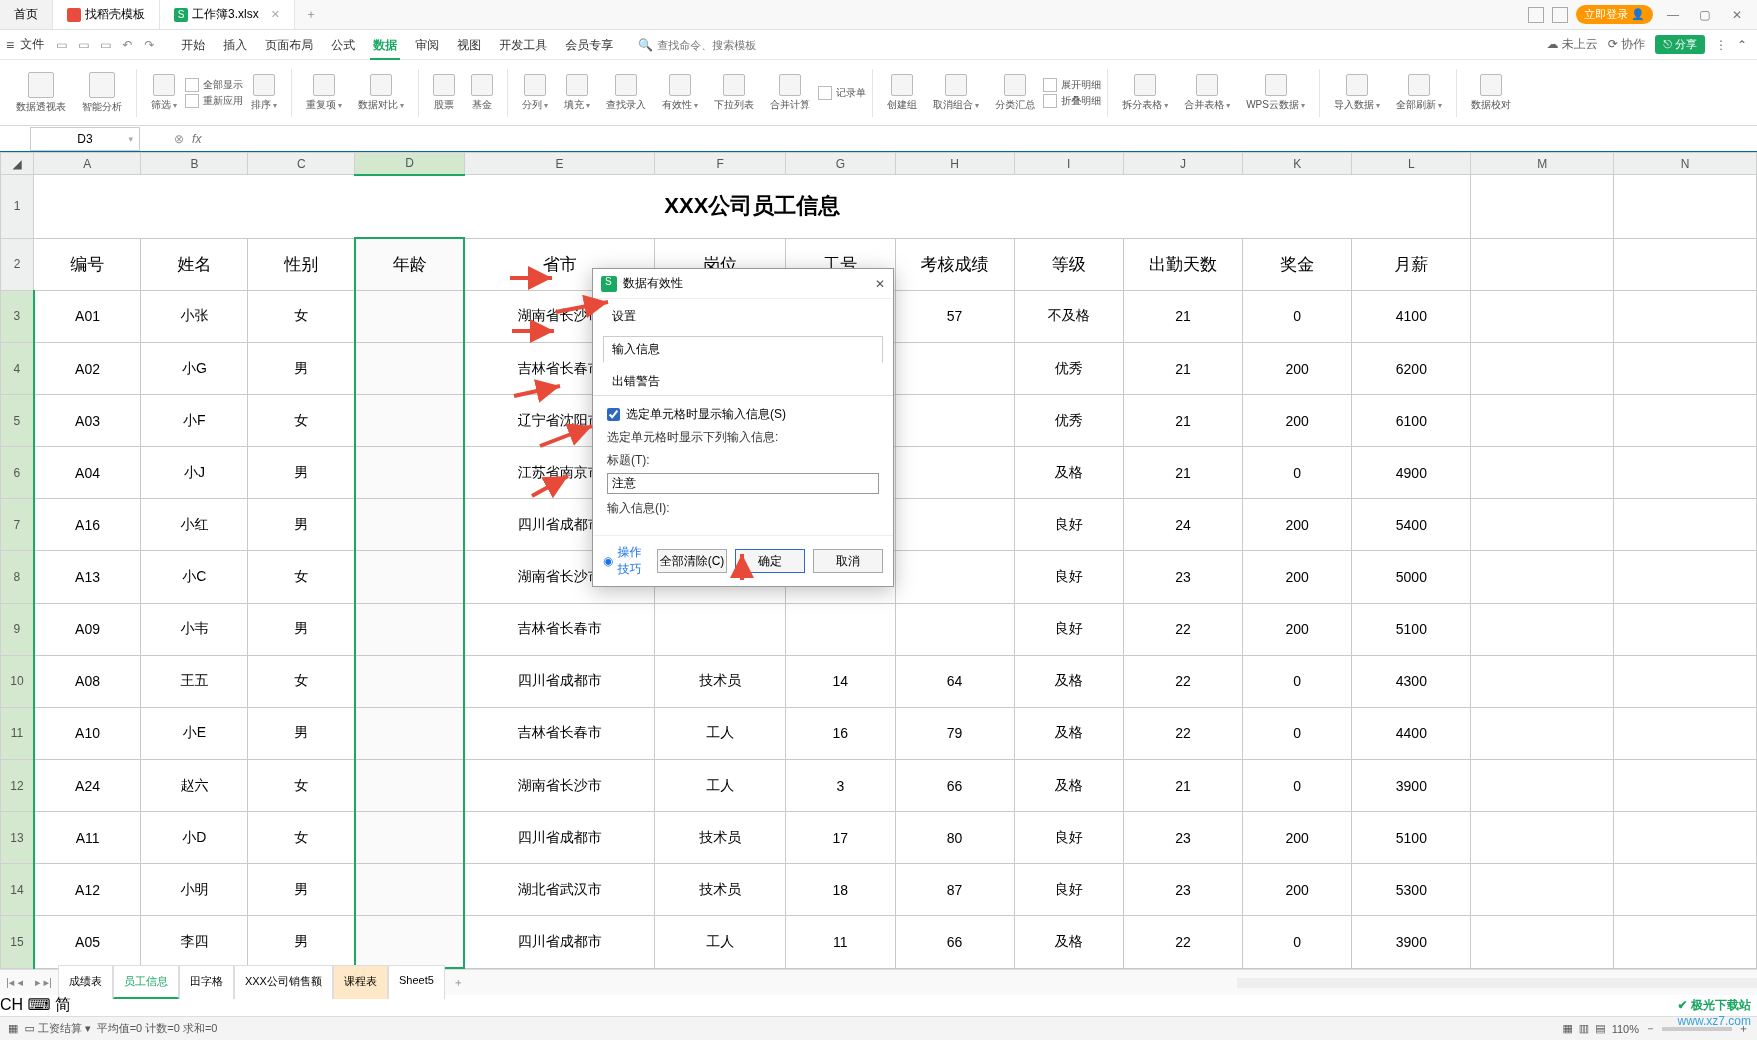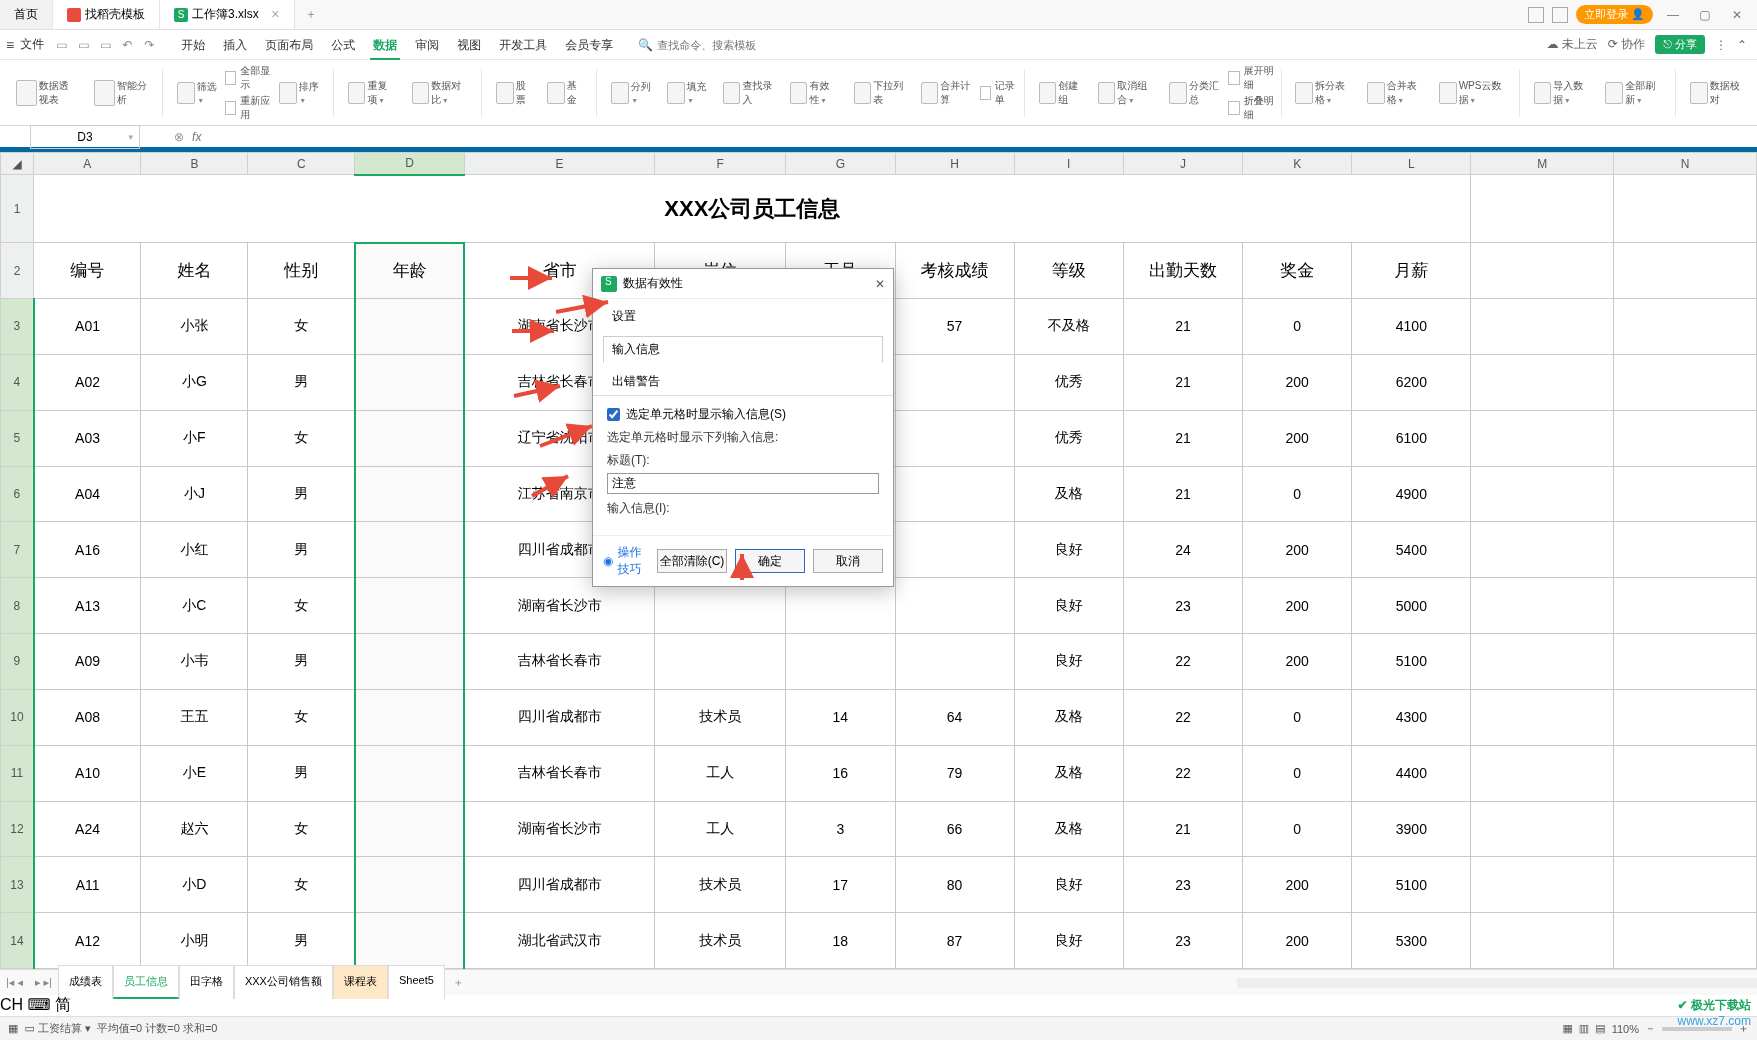--- a/index.html
+++ b/index.html
@@ -27,30 +27,30 @@
 .ribbon-tabs{display:flex;margin-left:14px;align-items:flex-end;}
 .ribbon-tabs .rt{padding:0 9px;height:30px;line-height:30px;color:#333;position:relative;}
 .ribbon-tabs .rt.active{color:#1aa862;font-weight:bold;}
 .ribbon-tabs .rt.active:after{content:"";position:absolute;bottom:0;left:6px;right:6px;height:2px;background:#1aa862;}
 .menubar .search{margin-left:16px;color:#aaa;display:flex;align-items:center;gap:4px;}
 .menubar .spacer{flex:1;}
 .menubar .right{display:flex;align-items:center;gap:10px;padding-right:10px;color:#666;margin-left:16px;}
 .share{background:#1aa862;color:#fff;border-radius:3px;padding:2px 8px;font-size:11px;}
 
 .ribbon{height:66px;display:flex;align-items:center;background:#fff;border-bottom:1px solid #d8d8d8;font-size:10px;color:#555;padding:0 8px;}
-.ribbon .grp{display:flex;flex-direction:row;align-items:center;justify-content:center;padding:0 8px;height:100%;gap:2px;}
+.ribbon .grp{display:flex;flex-direction:column;align-items:center;justify-content:center;padding:0 8px;height:100%;gap:2px;}
 .ribbon .grp .ic{width:22px;height:22px;border:1px solid #bbb;border-radius:2px;background:#f5f5f5;}
 .ribbon .grp.big .ic{width:26px;height:26px;}
 .ribbon .sep{width:1px;height:48px;background:#e5e5e5;margin:0 6px;}
 .ribbon .dd:after{content:"▾";font-size:8px;margin-left:2px;color:#888;}
 .ribbon .stack{display:flex;flex-direction:column;gap:2px;font-size:10px;}
 .ribbon .stack .row{display:flex;align-items:center;gap:4px;}
 .ribbon .stack .mini{width:14px;height:14px;border:1px solid #bbb;}
 
-.fbar{height:26px;display:flex;align-items:center;border-bottom:5px solid #0369a1;font-size:12px;}
+.fbar{height:26px;display:flex;align-items:center;border-bottom:1px solid #0369a1;font-size:12px;}
 .namebox{width:110px;height:24px;border:1px solid #ccc;margin:0 4px 0 30px;display:flex;align-items:center;justify-content:center;position:relative;}
 .namebox:after{content:"▾";position:absolute;right:6px;color:#aaa;font-size:9px;}
 .fxwrap{display:flex;align-items:center;gap:8px;margin-left:30px;color:#777;}
 .fxwrap .cancel{color:#999;}
 .fxwrap .fx{font-style:italic;}
 
 .gridwrap{flex:1;display:flex;overflow:hidden;}
 .grid{flex:1;border-collapse:collapse;table-layout:fixed;font-size:14px;}
 .grid th{background:#eef0f0;border:1px solid #d0d0d0;font-weight:normal;font-size:12px;height:22px;color:#555;}
 .grid td.rh{background:#eef0f0;border:1px solid #d0d0d0;text-align:center;font-size:12px;color:#555;width:28px;}
@@ -569,20 +569,37 @@
   <td>技术员</td>
   <td>18</td>
   <td>87</td>
   <td>良好</td>
   <td>23</td>
   <td>200</td>
   <td>5300</td>
   <td></td>
   <td></td>
           </tr>
+          <tr>
+            <td class="rh selrh">15</td>
+  <td>A05</td>
+  <td>李四</td>
+  <td>男</td>
+  <td class="sel selbot"></td>
+  <td>四川省成都市</td>
+  <td>工人</td>
+  <td>11</td>
+  <td>66</td>
+  <td>及格</td>
+  <td>22</td>
+  <td>0</td>
+  <td>3900</td>
+  <td></td>
+  <td></td>
+          </tr>
         </tbody>
     </table>
   </div>
 
   <div class="sheetbar">
     <span class="nav">|◂ ◂</span>
     <span class="nav">▸ ▸|</span>
     <div id="sheettabs" style="display:flex;">
         <div class="st">成绩表</div>
         <div class="st active">员工信息</div>

